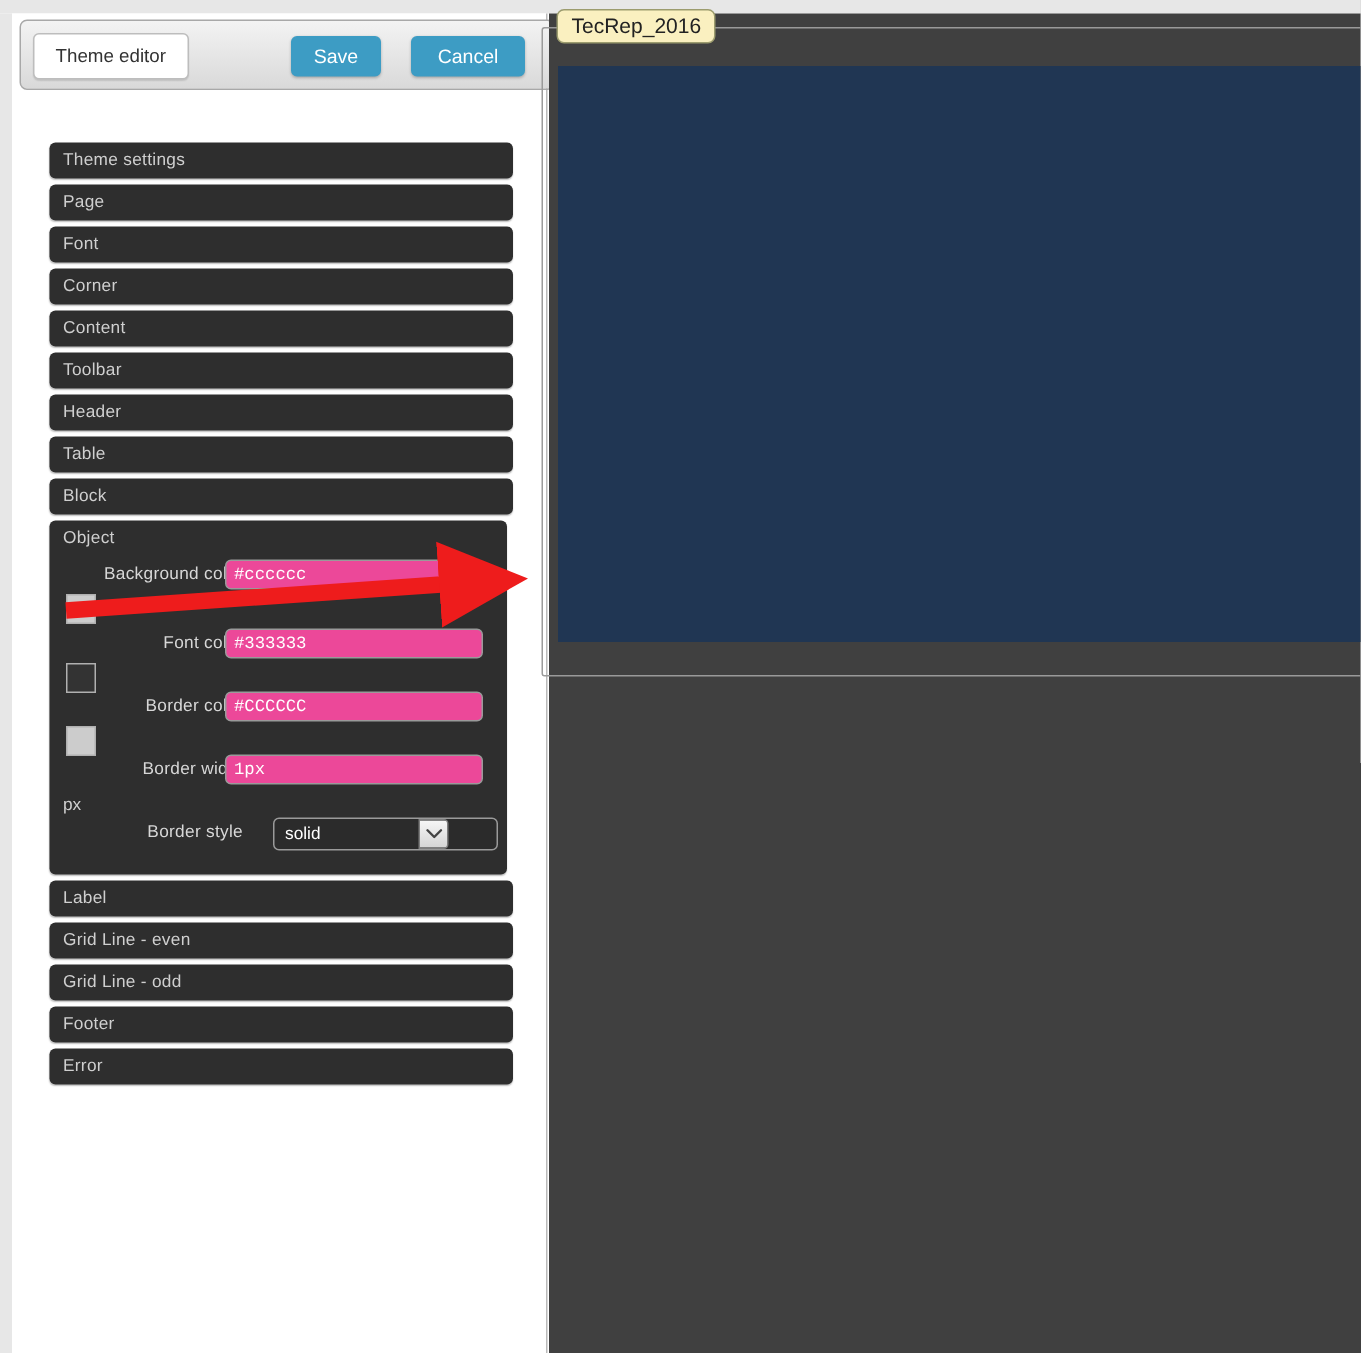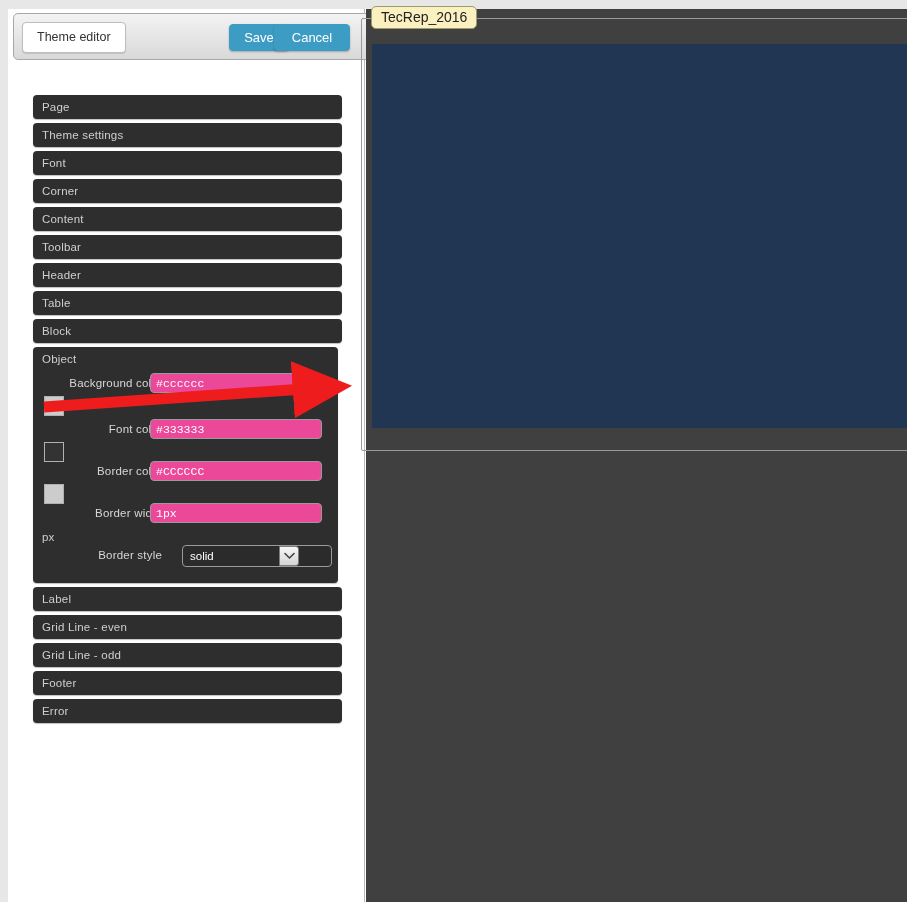--- a/index.html
+++ b/index.html
@@ -252,28 +252,28 @@
 
 <div id="app">
 
   <div class="top-strip"></div>
   <div class="left-rail"></div>
 
   <div class="editor-panel">
 
     <div class="editor-toolbar">
       <div class="tab-btn">Theme editor</div>
-      <div class="action-btn save" style="background-color: rgb(61, 156, 196); border-color: rgb(61, 156, 196); margin-left: 35px;">Save</div>
+      <div class="action-btn save" style="background-color: rgb(61, 156, 196); border-color: rgb(61, 156, 196);">Save</div>
       <div class="action-btn cancel" style="background-color: rgb(61, 156, 196); border-color: rgb(61, 156, 196);">Cancel</div>
     </div>
 
     <div class="accordion">
 
+      <div class="acc-item">Theme settings</div>
       <div class="acc-item">Page</div>
-      <div class="acc-item">Theme settings</div>
       <div class="acc-item">Font</div>
       <div class="acc-item">Corner</div>
       <div class="acc-item">Content</div>
       <div class="acc-item">Toolbar</div>
       <div class="acc-item">Header</div>
       <div class="acc-item">Table</div>
       <div class="acc-item">Block</div>
 
       <div class="obj-panel">
         <div class="obj-title">Object</div>

